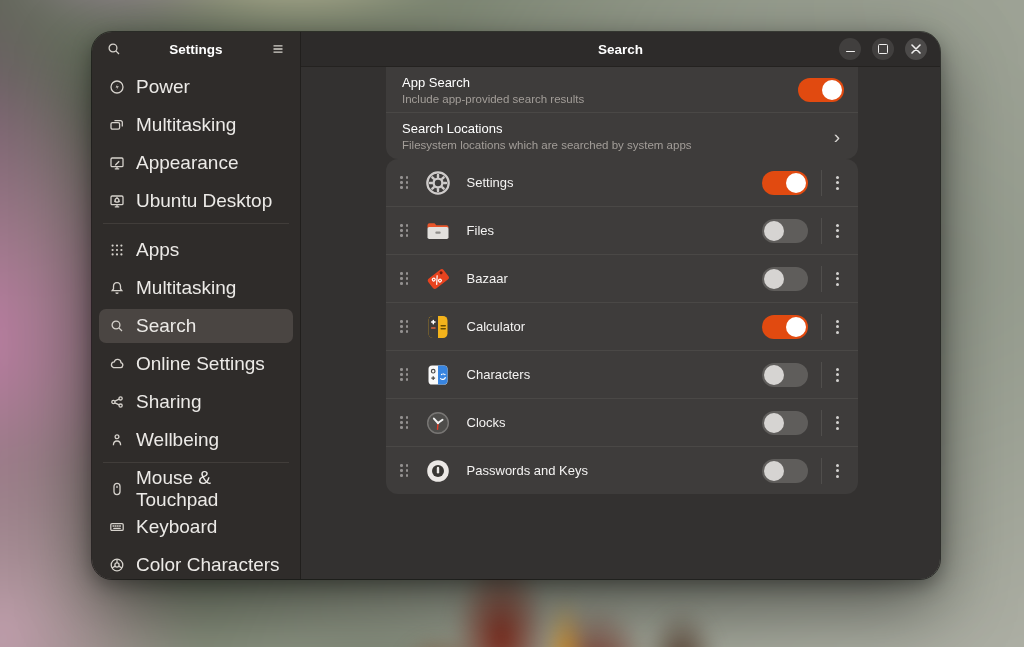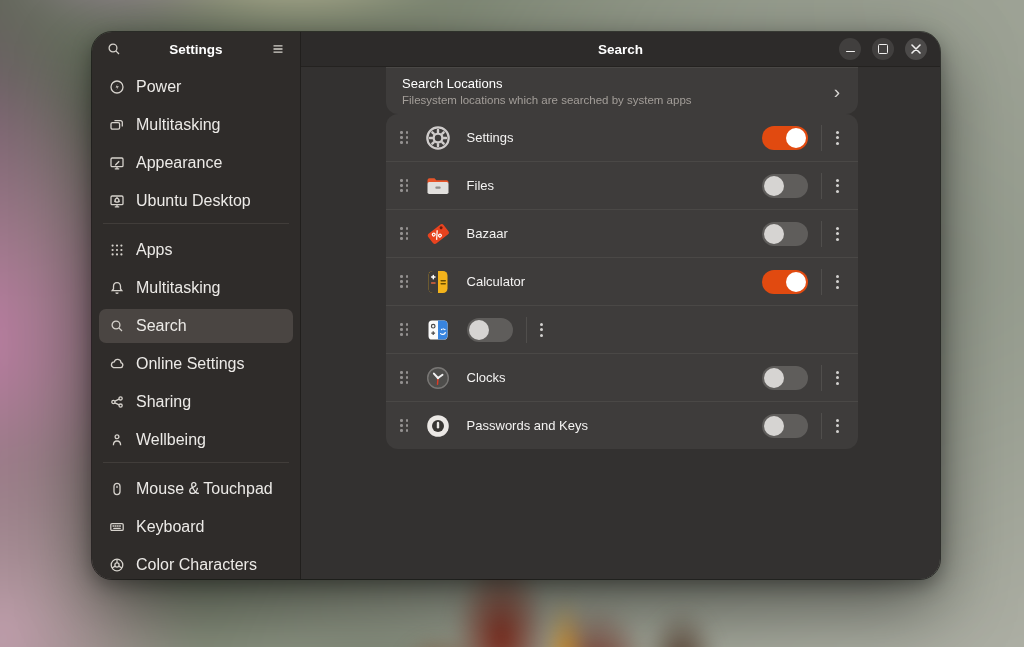--- a/index.html
+++ b/index.html
@@ -30,21 +30,21 @@
     outline:1px solid rgba(0,0,0,.55);}
   
   .sidebar{width:208px;flex:none;background:#2f2c2a;border-right:1px solid #211f1d;
     display:flex;flex-direction:column;}
   .side-head{height:34px;flex:none;display:flex;align-items:center;padding:0 9px;}
   .icon-btn{width:26px;height:26px;border-radius:6px;display:flex;align-items:center;
     justify-content:center;flex:none;}
   .side-title{flex:1;text-align:center;color:#fff;font-weight:bold;font-size:13.5px;}
   .side-list{padding:4px 7px 0 7px;flex:1;}
   .side-item{height:34px;margin-bottom:4px;border-radius:7px;display:flex;
-    align-items:center;gap:11px;padding:0 10px;color:#eceae7;font-size:16px;}
+    align-items:center;gap:11px;padding:0 10px;color:#eceae7;font-size:19px;}
   .side-item.selected{background:#4a4542;}
   .side-sep{height:1px;background:#413d3a;margin:5px 4px 9px 4px;}
   .sicon{width:16px;height:16px;flex:none;display:flex;}
   .sicon svg{stroke:#d6d2cc;fill:none;stroke-width:1.3;}
   
   .main{flex:1;background:#333130;display:flex;flex-direction:column;min-width:0;}
   .titlebar{height:34px;flex:none;background:#2d2b2a;position:relative;
     display:flex;align-items:center;justify-content:center;
     border-bottom:1px solid #242220;}
   .main-title{color:#fff;font-weight:bold;font-size:13.5px;}
@@ -274,20 +274,27 @@
           <svg viewBox="0 0 10 10" width="10" height="10" fill="none">
               <path d="M1 1l8 8M9 1l-8 8"></path>
             </svg>
         </div>
       </div>
     </div>
 
     <div class="content">
 
       <div class="card clipped-top">
+        <div class="prow" style="height:45px">
+          <div class="txt">
+            <div class="t">App Search</div>
+            <div class="s">Include app-provided search results</div>
+          </div>
+          <div class="switch" data-on="true"></div>
+        </div>
         <div class="rowsep"></div>
         <div class="prow" style="height:46px">
           <div class="txt">
             <div class="t">Search Locations</div>
             <div class="s">Filesystem locations which are searched by system apps</div>
           </div>
           <div class="chev">›</div>
         </div>
       </div>
 
@@ -434,20 +441,21 @@
                   <path d="M9.2 15.2v3.8M7.3 17.1h3.8"></path>
                 </g>
                 <g fill="#fff">
                   <circle cx="17.6" cy="13.6" r=".75"></circle>
                   <circle cx="19.2" cy="13.1" r=".75"></circle>
                   <circle cx="20.8" cy="13.6" r=".75"></circle>
                 </g>
                 <path d="M16.6 17.6c1.6 1.3 4.2.9 4.7-1.1" stroke="#fff" stroke-width="1.2" fill="none" stroke-linecap="round"></path>
               </svg>
           </span>
+          <span class="aname">Characters</span>
           <div class="switch" data-on="false"></div>
           <span class="vr"></span>
           <span class="kebab">
               <i></i>
               <i></i>
               <i></i>
             </span>
         </div>
         <div class="rowsep"></div>
 

